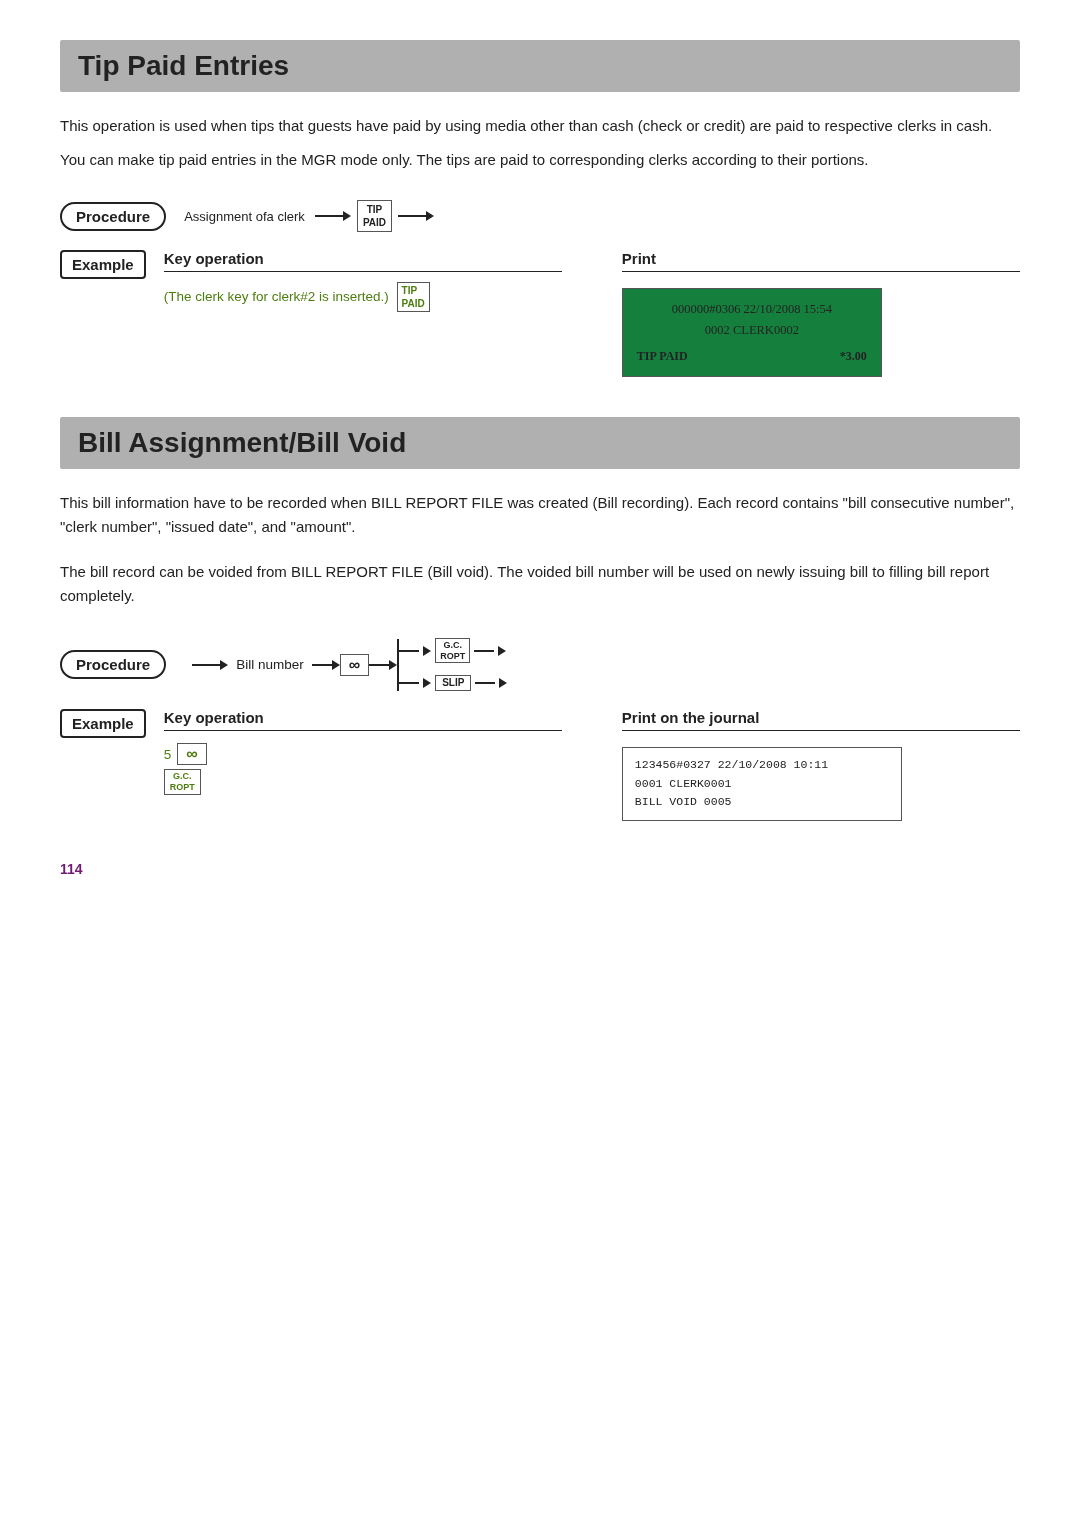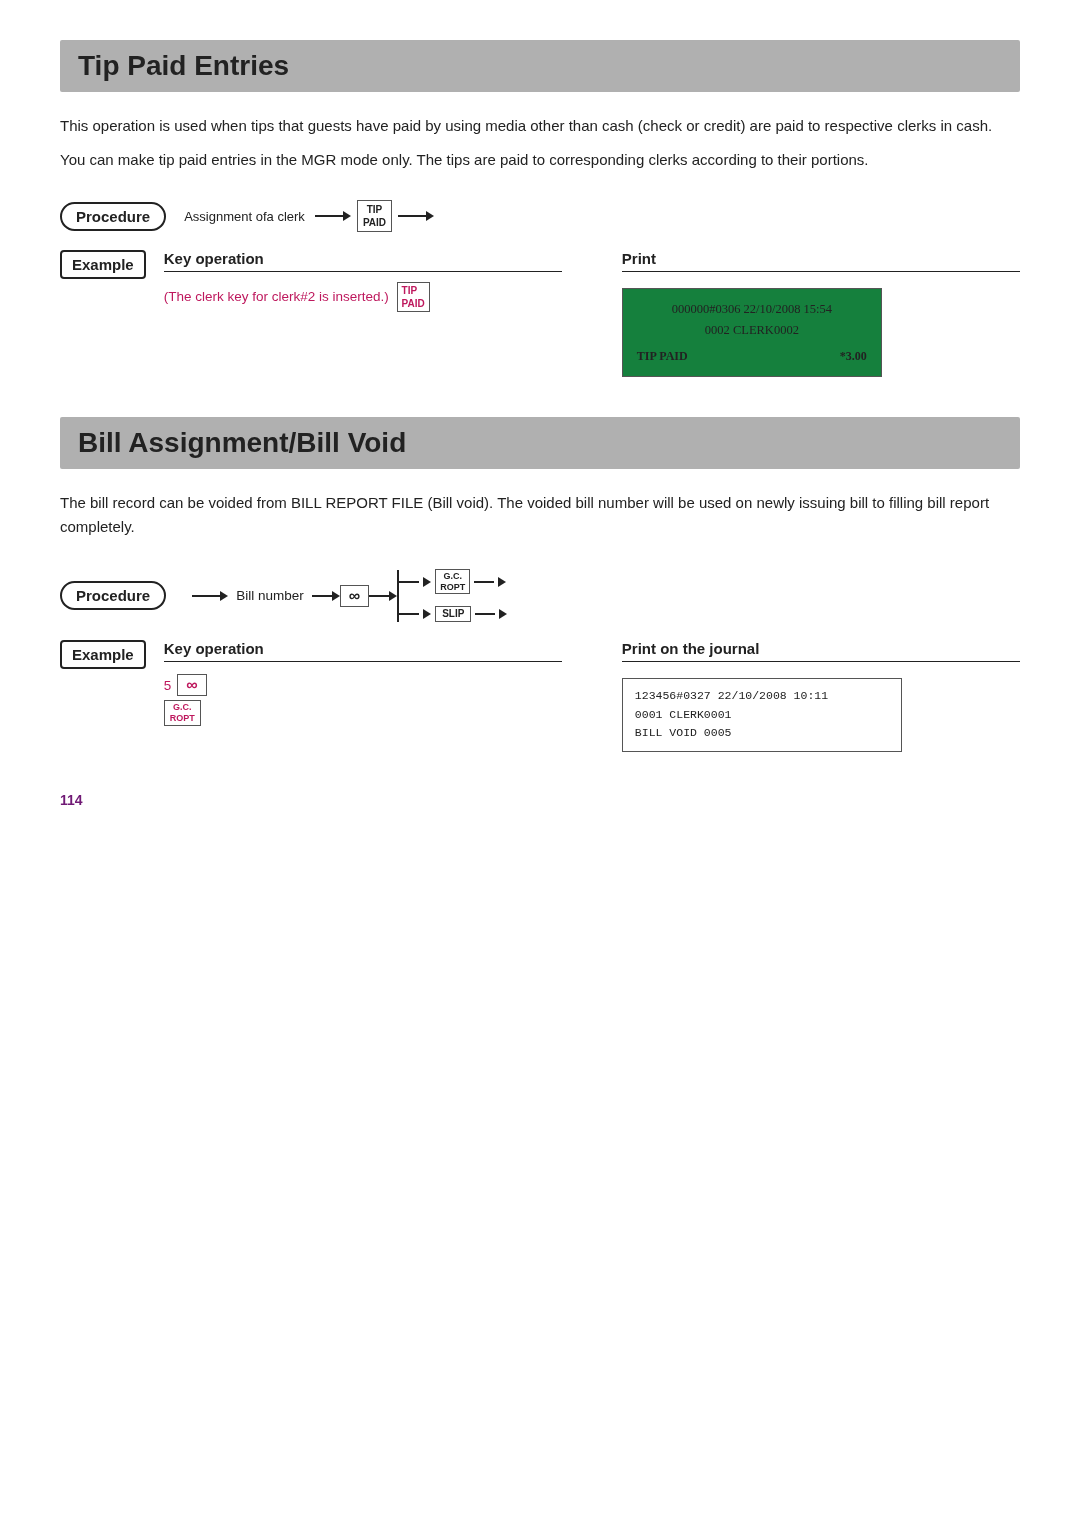--- a/index.html
+++ b/index.html
@@ -107,21 +107,21 @@
     .col-header {
       font-weight: bold;
       font-size: 15px;
       border-bottom: 1.5px solid #222;
       padding-bottom: 4px;
       margin-bottom: 10px;
     }
 
     .key-op-text {
       font-size: 13.5px;
-      color: #be185d;
+      color: #4d7c0f;
       margin-top: 8px;
     }
 
     .print-receipt {
       border: 1.5px solid #555;
       padding: 10px 14px;
       font-family: Liberation Serif, serif;
       font-size: 12.5px;
       background: #15803d;
       line-height: 1.7;
@@ -243,21 +243,22 @@
       </div>
     </div>
   </div>
 
 </div>
 
 <div class="section2">
 
   <div class="section-title">Bill Assignment/Bill Void</div>
 
-  <p class="body-text" style="margin-top:14px;">The bill record can be voided from BILL REPORT FILE (Bill void). The voided bill number will be used on newly issuing bill to filling bill report completely.</p>
+  <p class="body-text">This bill information have to be recorded when BILL REPORT FILE was created (Bill recording).  Each record contains "bill consecutive number", "clerk number", "issued date", and "amount".</p>
+  <p class="body-text" style="margin-top:21px;">The bill record can be voided from BILL REPORT FILE (Bill void). The voided bill number will be used on newly issuing bill to filling bill report completely.</p>
 
   <div class="procedure-block" style="align-items:flex-start;margin-top:30px;">
     <div class="procedure-label" style="margin-top:12px;">Procedure</div>
     <div style="margin-left:8px;">
 
       <div style="display:flex;align-items:center;gap:0;">
 
         <span style="display:inline-flex;align-items:center;">
           <span style="display:inline-block;width:28px;height:2px;background:#222;"></span>
           <span style="width:0;height:0;border-top:5px solid transparent;border-bottom:5px solid transparent;border-left:8px solid #222;display:inline-block;"></span>

